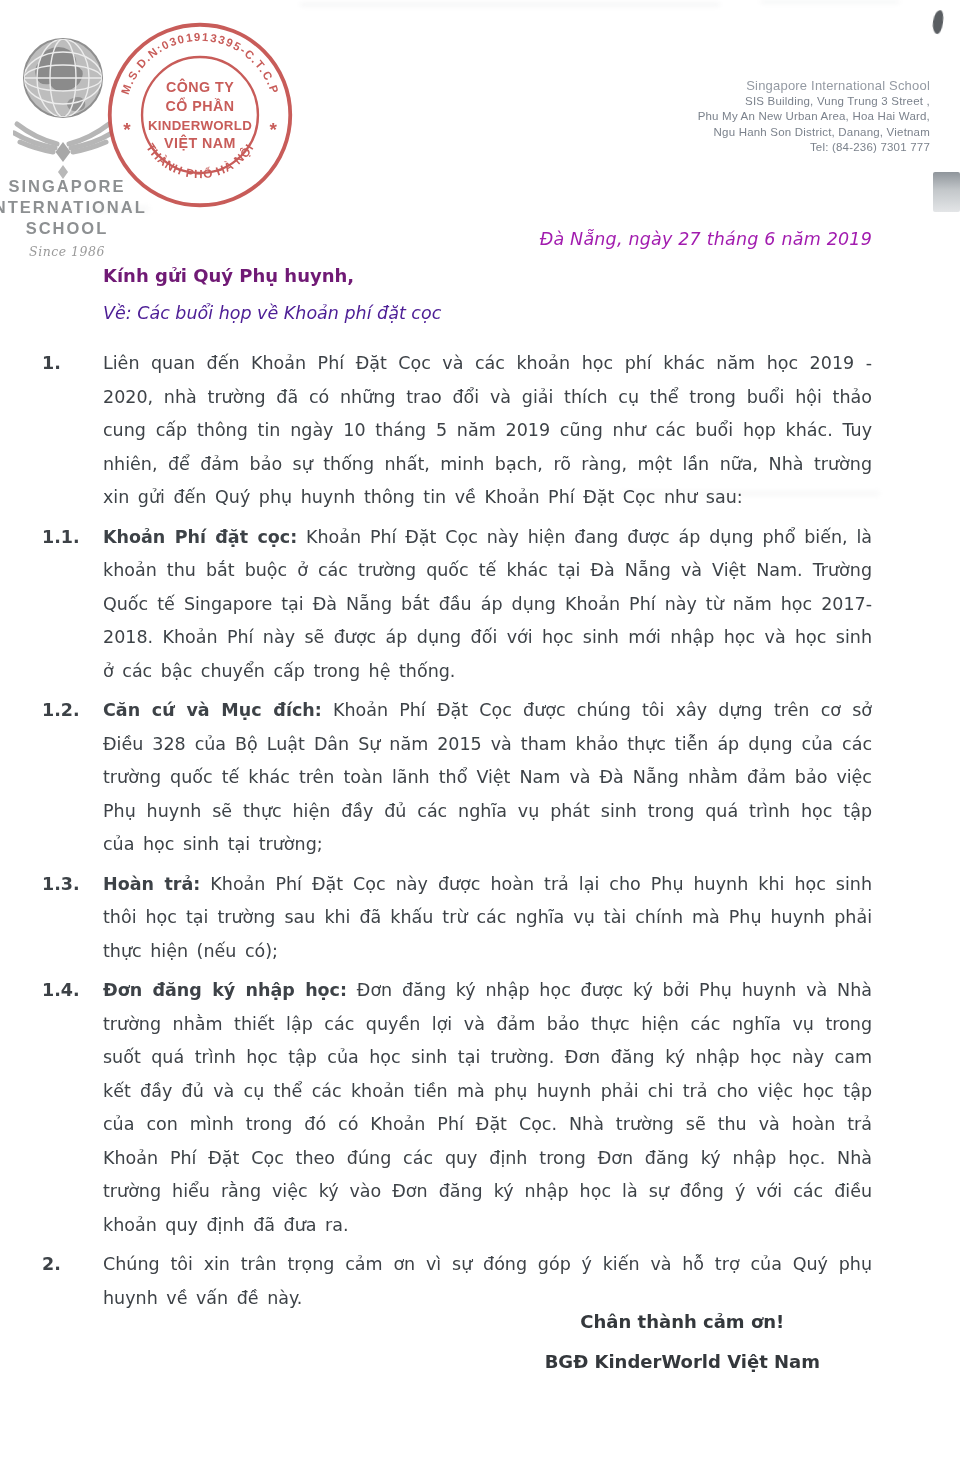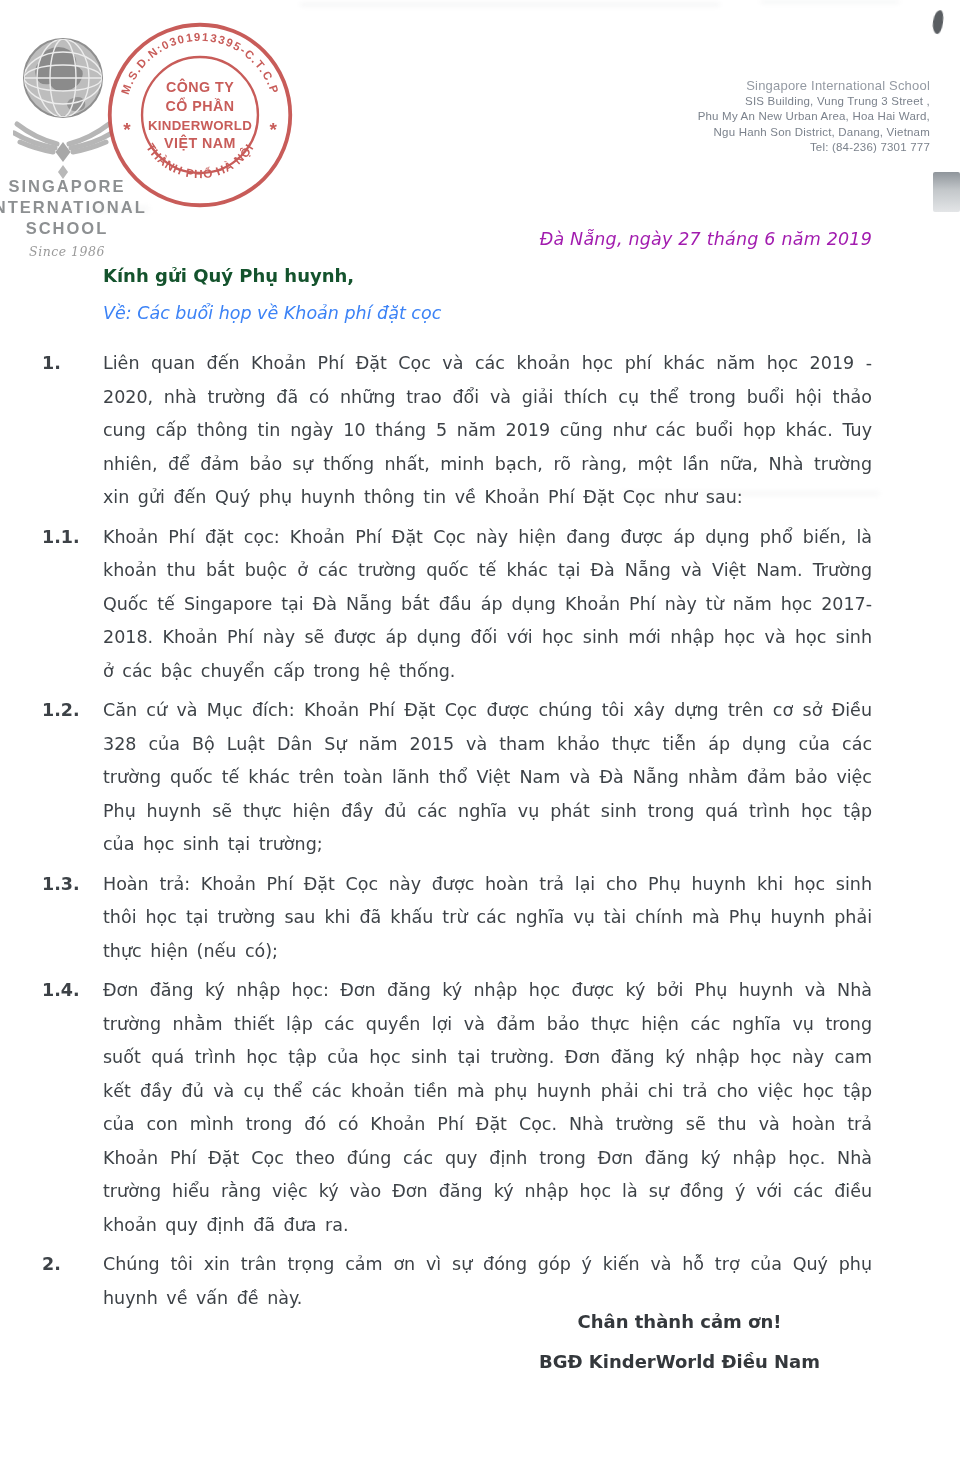--- a/index.html
+++ b/index.html
@@ -35,34 +35,34 @@
   }
   .address .addr-school { color:#949aa3; font-size:13px; }
 
   
   .date-line {
     position:absolute; top:229px; right:88px;
     font-style:italic; font-size:17.5px; color:#a21caf; letter-spacing:0.2px;
   }
   .greeting {
     position:absolute; left:103px; top:265px;
-    font-weight:bold; font-size:18px; color:#14532d;
+    font-weight:bold; font-size:18px; color:#701a75;
   }
   .subject {
     position:absolute; left:103px; top:303px;
-    font-style:italic; font-size:17.5px; color:#3b82f6;
+    font-style:italic; font-size:17.5px; color:#4c1d95;
   }
   .paragraphs {
     position:absolute; left:42px; top:347px; width:830px;
     font-size:17.5px; line-height:33.5px; word-spacing:3px;
   }
   .para { display:flex; margin-bottom:6px; }
   .pnum { flex:0 0 61px; width:61px; font-weight:bold; }
   .ptext { flex:1; text-align:justify; }
-  .lead { font-weight:normal; }
+  .lead { font-weight:bold; }
 
   .closing {
     position:absolute; right:140px; top:1302px; text-align:center;
     font-weight:bold; font-size:18px; line-height:40px; color:#34383c;
   }
 
   
   .artifact { position:absolute; pointer-events:none; }
   .crescent {
     left:933px; top:10px; width:10px; height:24px;
@@ -189,16 +189,16 @@
 
     <div class="para">
       <div class="pnum">2.</div>
       <div class="ptext"><span class="lead"></span><span>Chúng tôi xin trân trọng cảm ơn vì sự đóng góp ý kiến và hỗ trợ của Quý phụ huynh về vấn đề này.</span></div>
     </div>
 
   </div>
 
   <div class="closing">
     <div>Chân thành cảm ơn!</div>
-    <div>BGĐ KinderWorld Điều Nam</div>
+    <div>BGĐ KinderWorld Việt Nam</div>
   </div>
 
 </div>
 
 </body></html>

